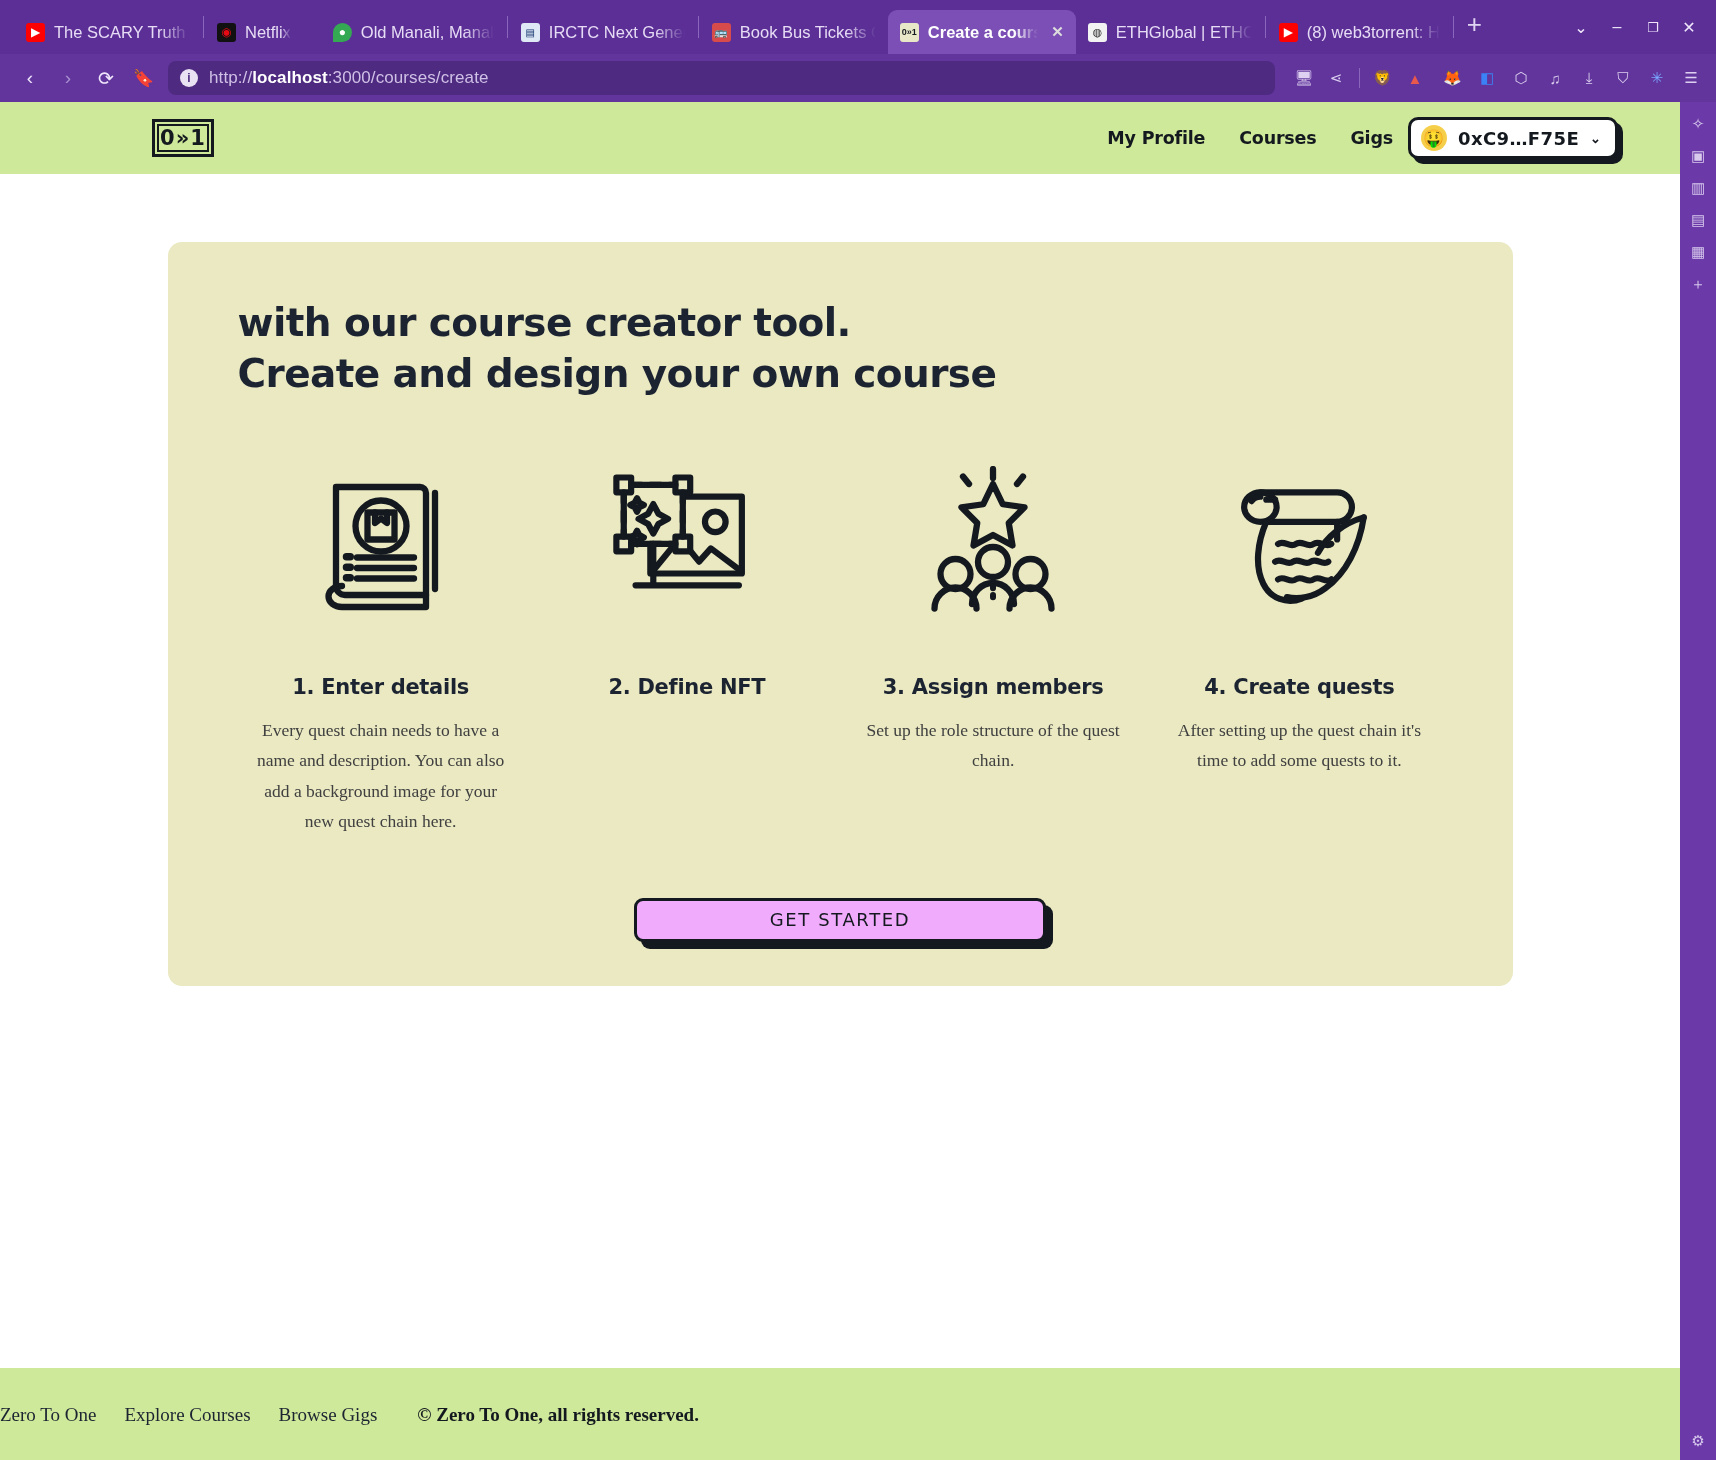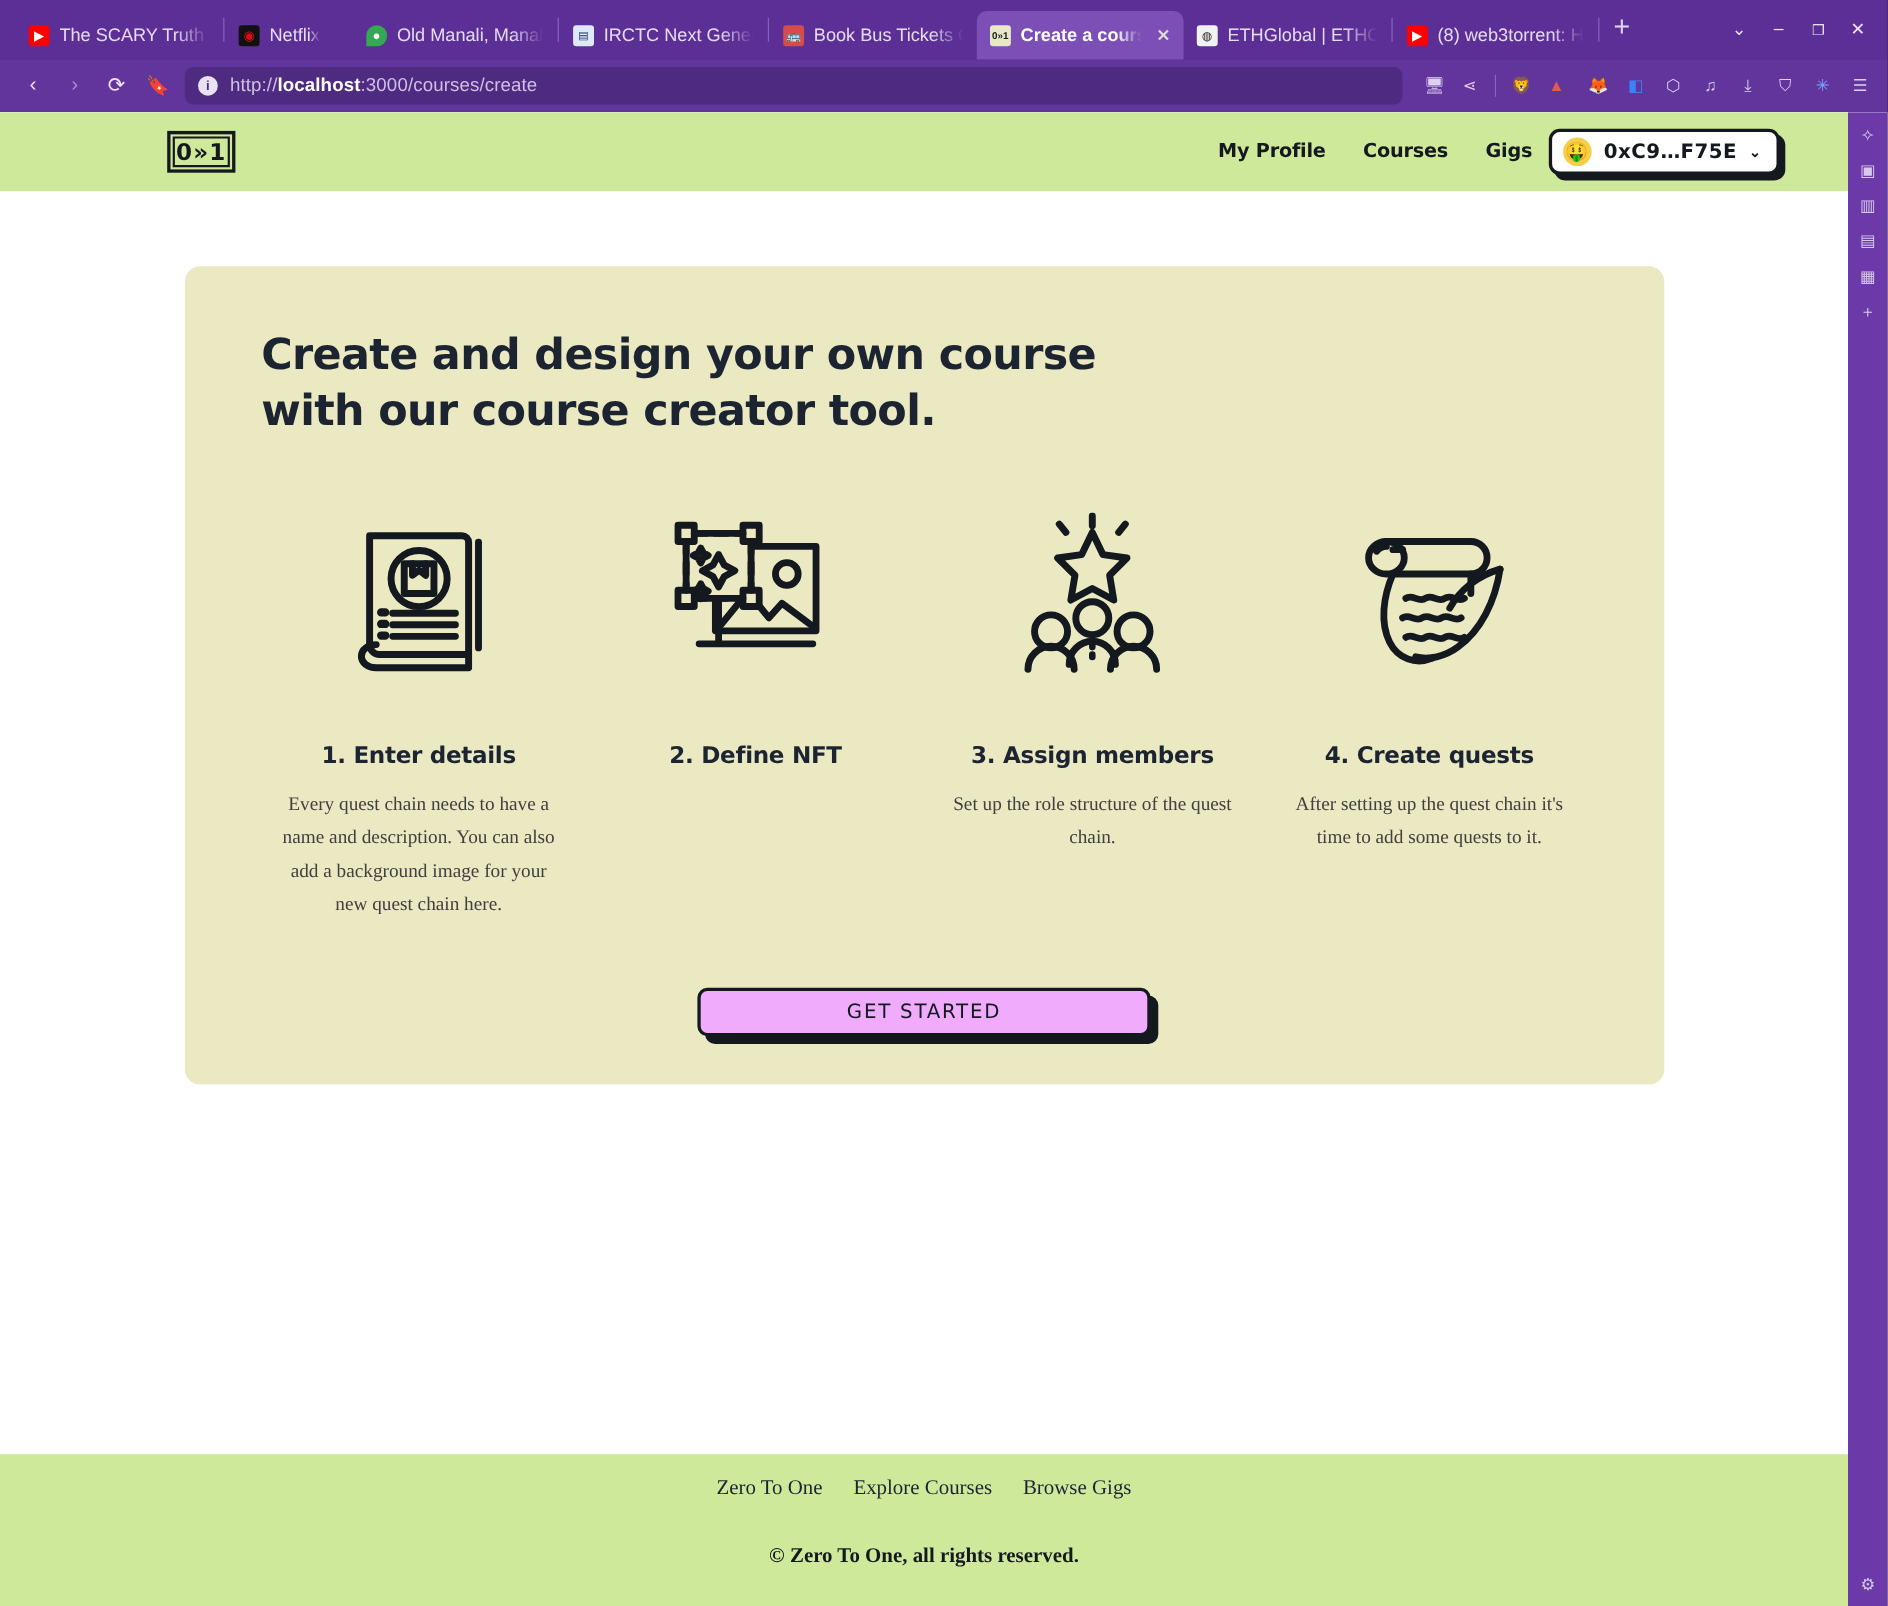--- a/index.html
+++ b/index.html
@@ -135,21 +135,21 @@
   .cta {
     background:#f0abfc; border:3px solid #14191f; border-radius:9px;
     box-shadow: 7px 7px 0 #14191f;
     width:412px; height:44px; display:flex; align-items:center; justify-content:center;
     font-family:"DejaVu Sans", sans-serif;
     font-size:18px; font-weight:400; letter-spacing:1.6px; color:#14191f;
   }
 
   
   .footer {
-    background:#cfe99a; padding:20px 0 34px 0; display:flex; flex-direction:column;
+    background:#cfe99a; padding:36px 0 34px 0; display:flex; flex-direction:row;
     align-items:center; gap:40px;
   }
   .flinks { display:flex; gap:28px; }
   .flink { font-family:"Liberation Serif", serif; font-size:19px; color:#1c2432; }
   .fcopy { font-family:"Liberation Serif", serif; font-size:19px; font-weight:bold; color:#14191f; }
 </style>
 </head>
 <body>
 
 <div id="app">
@@ -261,22 +261,22 @@
             <span class="ava">🤑</span>
             <span class="addr">0xC9…F75E</span>
             <span class="chev">⌄</span>
           </div>
         </div>
 
         <div class="main">
           <div class="card">
 
             <div class="h1">
+              <div>with our course creator tool.</div>
               <div>Create and design your own course</div>
-              <div>with our course creator tool.</div>
             </div>
 
             <div class="steps">
 
               <div class="step">
                 <div class="stepicon">
                   <svg width="150" height="150" viewBox="0 0 100 100" fill="none" stroke="#14191f" stroke-width="4.2" stroke-linecap="round" stroke-linejoin="round">
                     <path d="M20 14h56a4 4 0 0 1 4 4v68H26a6 6 0 0 1-6-6V14z"></path>
                     <path d="M80 86v8H24c-5 0-9-3-9-7 0-4 4-7 9-7"></path>
                     <path d="M86 18v64"></path>

